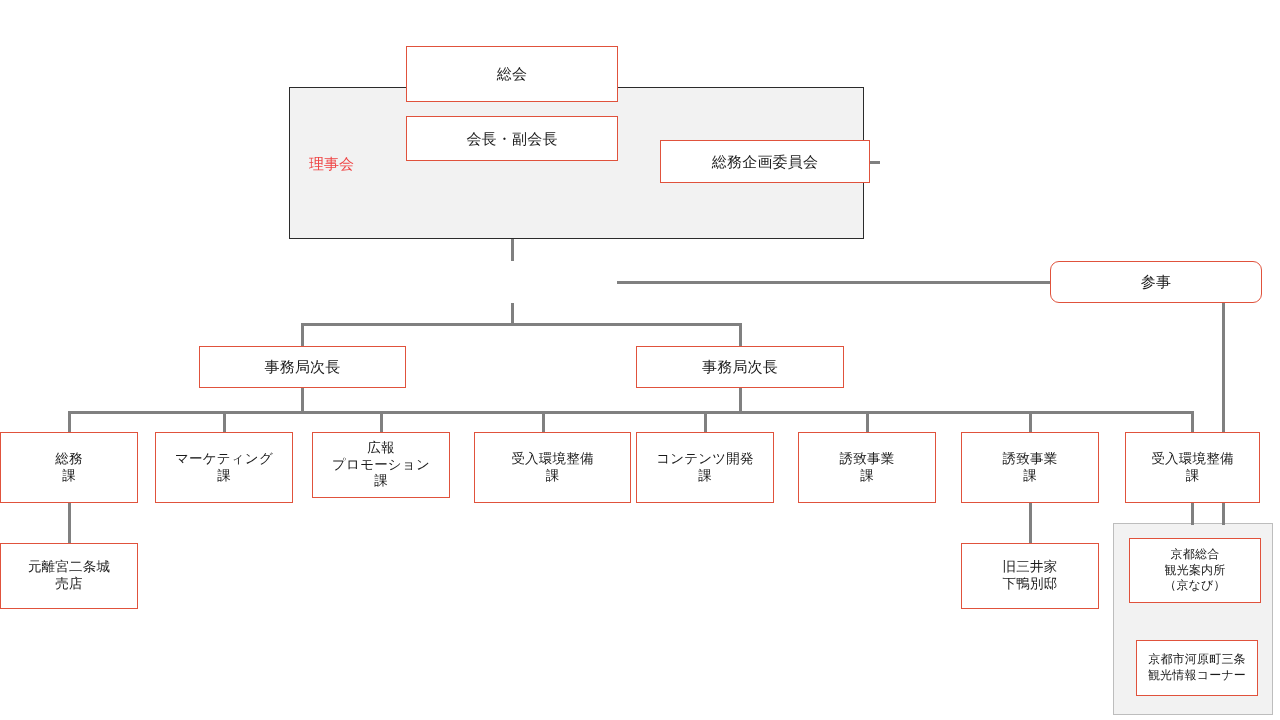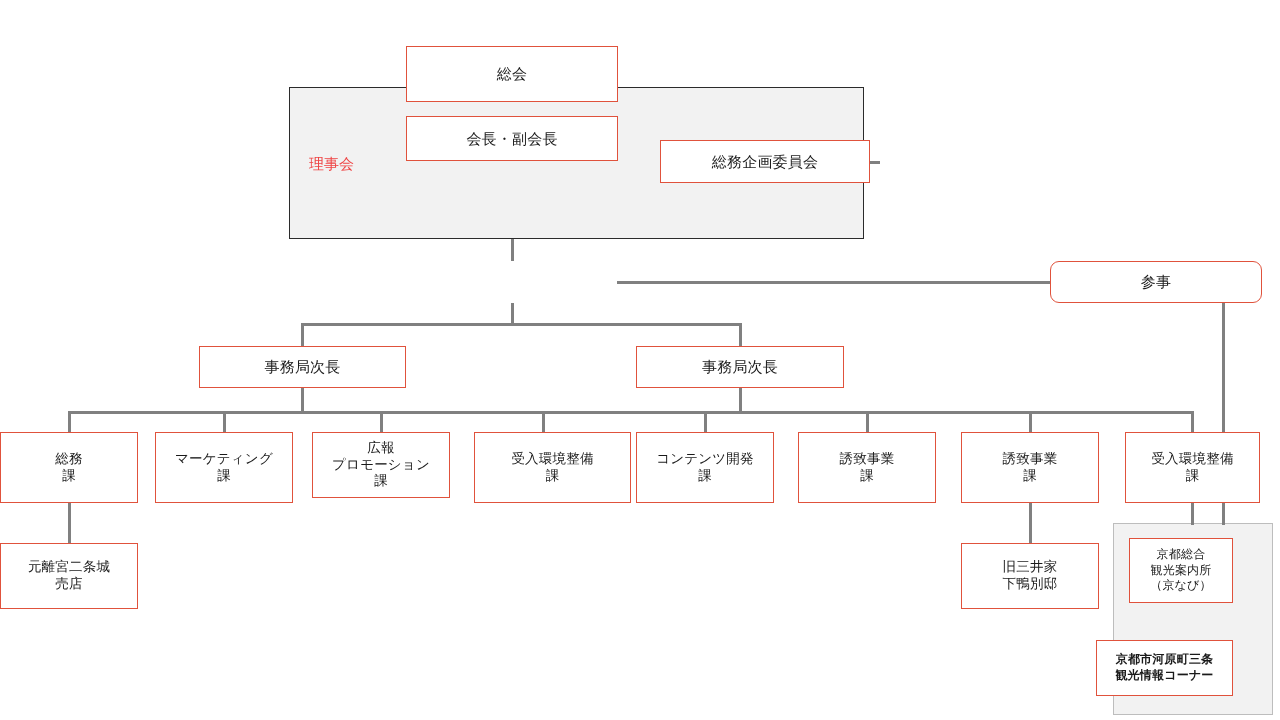--- a/index.html
+++ b/index.html
@@ -147,20 +147,20 @@
 課</div>
   <div class="node sm" style="left:1125px; top:432px; width:135px; height:71px;">受入環境整備
 課</div>
 
   <div class="node sm" style="left:0px; top:543px; width:138px; height:66px;">元離宮二条城
 売店</div>
 
   <div class="node sm" style="left:961px; top:543px; width:138px; height:66px;">旧三井家
 下鴨別邸</div>
 
-  <div class="node xs" style="left:1129px; top:538px; width:104px; height:65px;">京都総合
+  <div class="node xs" style="left:1129px; top:538px; width:132px; height:65px;">京都総合
 観光案内所
 （京なび）</div>
 
-  <div class="node xs" style="left:1096px; top:640px; width:137px; height:56px;font-weight:bold;">京都市河原町三条
+  <div class="node xs" style="left:1136px; top:640px; width:122px; height:56px;">京都市河原町三条
 観光情報コーナー</div>
 
 </div>
 
 </body></html>

